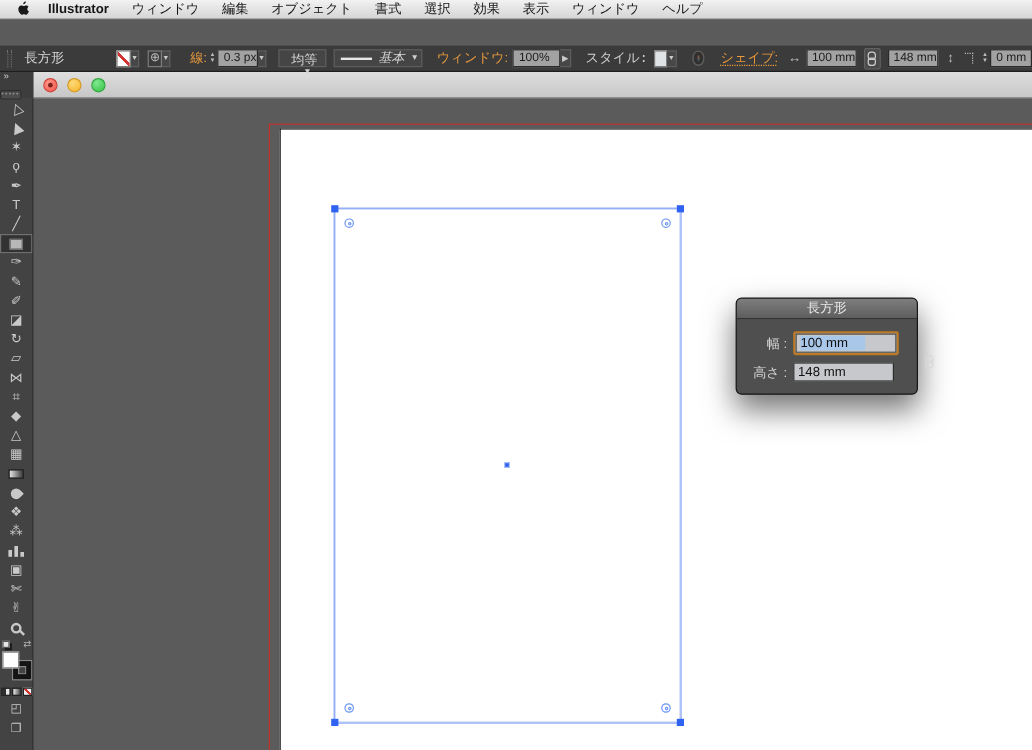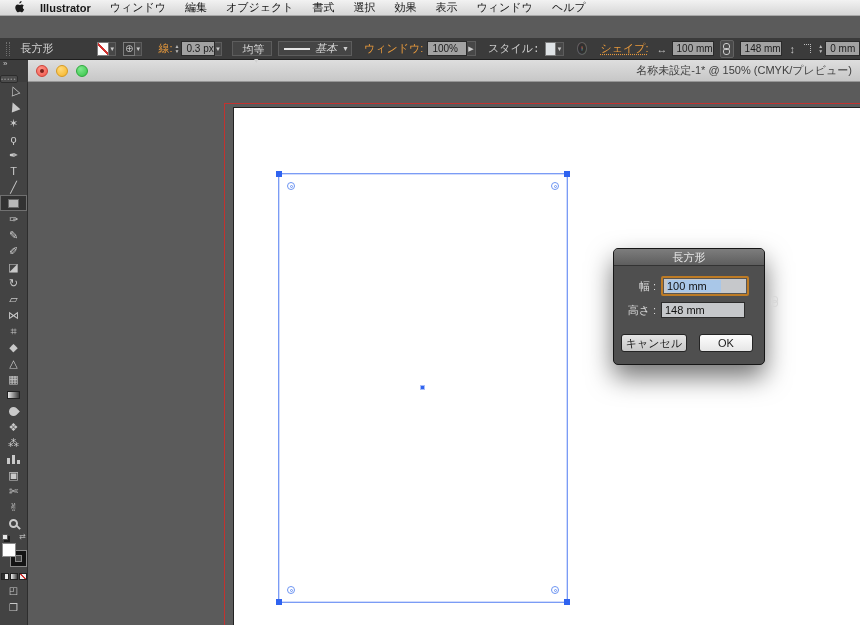--- a/index.html
+++ b/index.html
@@ -228,21 +228,20 @@
   </div>
 
   <div class="dock-head" data-name="toolbar-dock-header">
     <span class="dock-collapse" data-name="collapse-panel-button">»</span>
     <span class="dock-grip" data-name="toolbar-drag-grip">•••••</span>
   </div>
   <div class="titlebar" data-name="document-title-bar">
     <span class="tl tl-close" data-name="close-window-button"></span>
     <span class="tl tl-min" data-name="minimize-window-button"></span>
     <span class="tl tl-zoom" data-name="zoom-window-button"></span>
-    <span class="doc-title" data-name="document-title">名称未設定-1* @ 150% (CMYK/プレビュー)</span>
   </div>
 
   <div class="main" data-name="main-area">
 
     <div class="toolbar" data-name="tools-panel">
       <div data-name="tool-list" style="display:flex;flex-direction:column;">
 
       <div class="tool" data-name="selection-tool">
             <span class="glyph">▷</span>
           </div>
@@ -375,21 +374,17 @@
             </span>
           </div>
           <div class="dlg-row">
             <span class="dlg-label" data-name="height-label">高さ :</span>
             <span class="dlg-field" data-name="height-input">148 mm</span>
           </div>
           <span class="dlg-chain" data-name="constrain-link-icon">
               <i></i>
               <i></i>
             </span>
-          <div class="dlg-buttons">
-            <span class="btn btn-cancel" data-name="cancel-button">キャンセル</span>
-            <span class="btn btn-ok" data-name="ok-button">OK</span>
-          </div>
         </div>
       </div>
     </div>
   </div>
 </div>
 
 </body></html>

